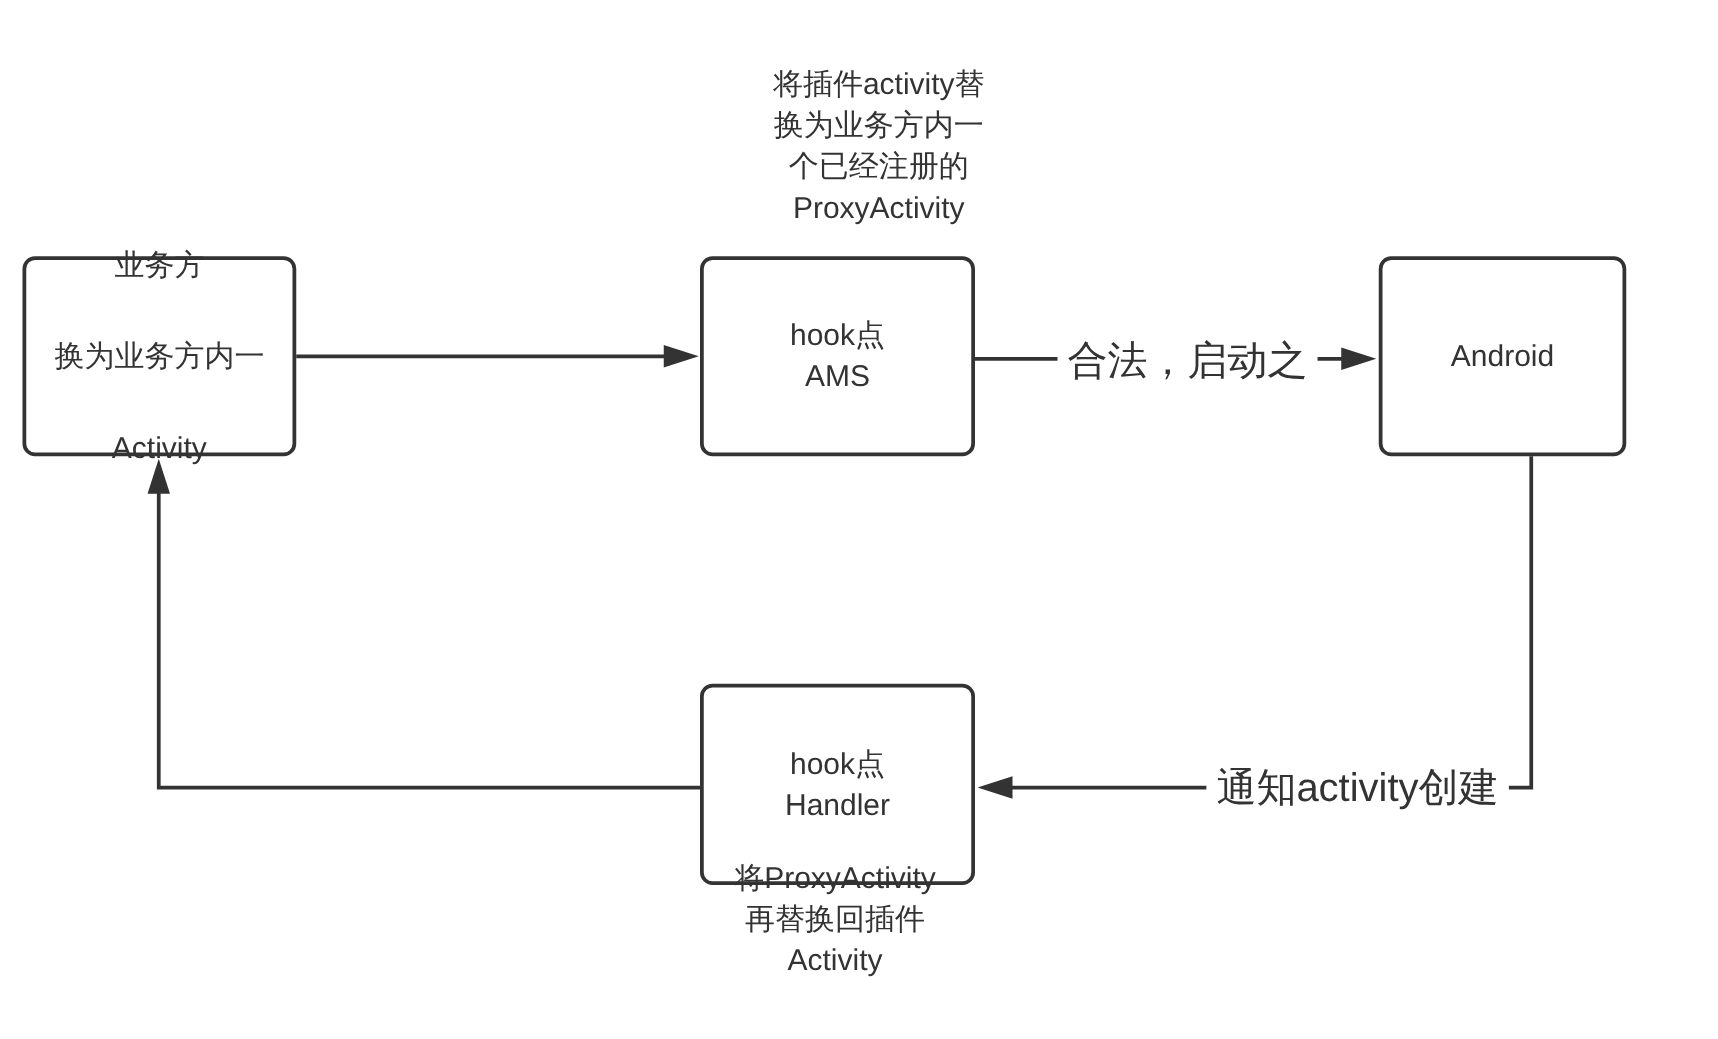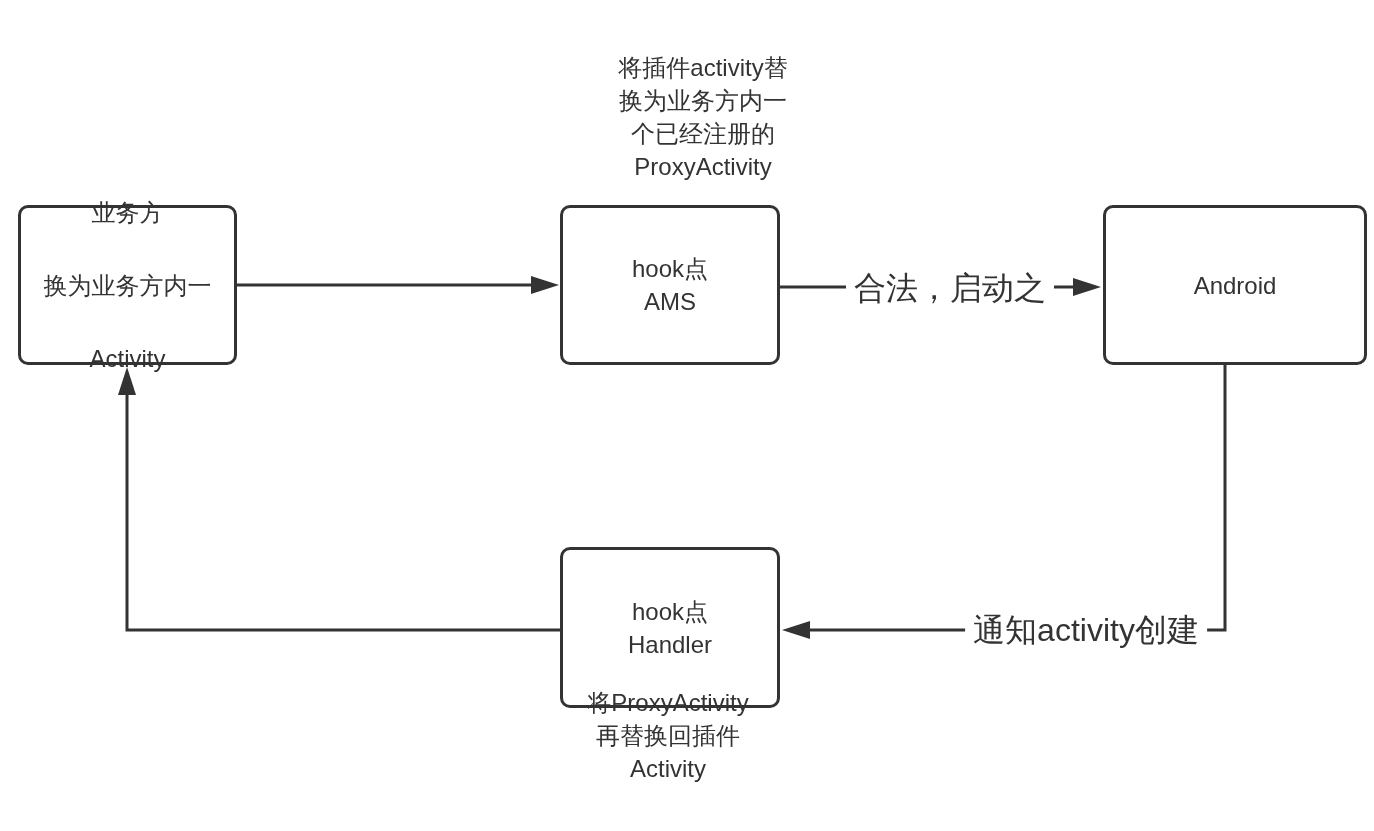--- a/index.html
+++ b/index.html
@@ -41,21 +41,21 @@
     display: flex;
     flex-direction: column;
     align-items: center;
     justify-content: center;
     text-align: center;
     font-size: 24px;
     line-height: 33px;
   }
   .n-business { left: 18px;   top: 205px; width: 219px; height: 160px; gap: 40px; }
   .n-ams      { left: 560px;  top: 205px; width: 220px; height: 160px; }
-  .n-android  { left: 1103px; top: 205px; width: 264px; height: 160px; }
+  .n-android  { left: 1103px; top: 205px; width: 198px; height: 160px; }
   .n-handler  { left: 560px;  top: 547px; width: 220px; height: 161px; }
   .annotation {
     position: absolute;
     text-align: center;
     font-size: 24px;
     line-height: 33px;
     transform: translateX(-50%);
     white-space: nowrap;
   }
   .a-top    { left: 668px; top: 51px; margin-left: 35px; }

